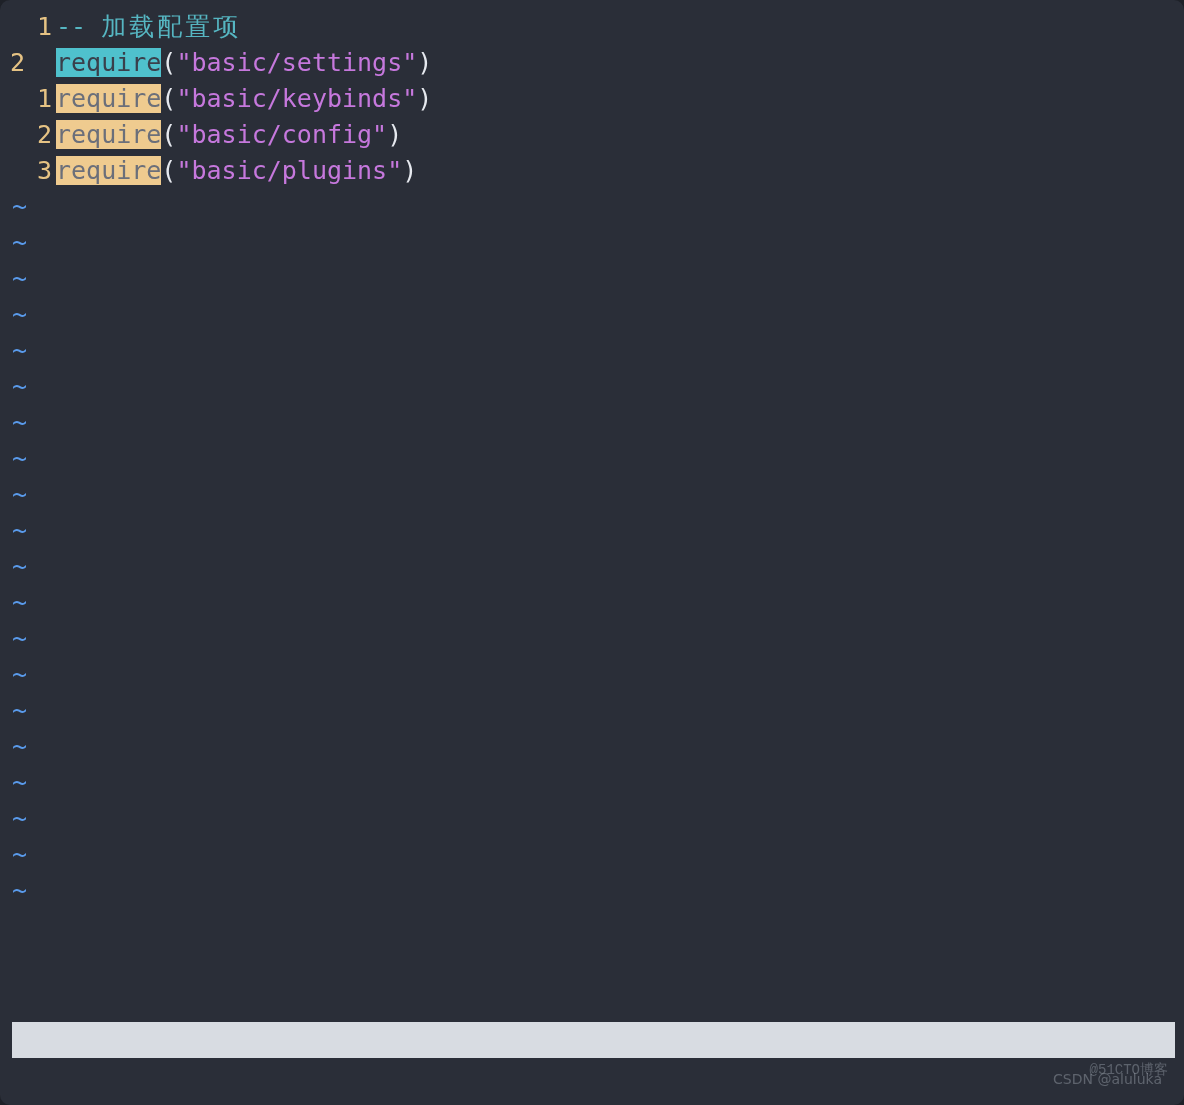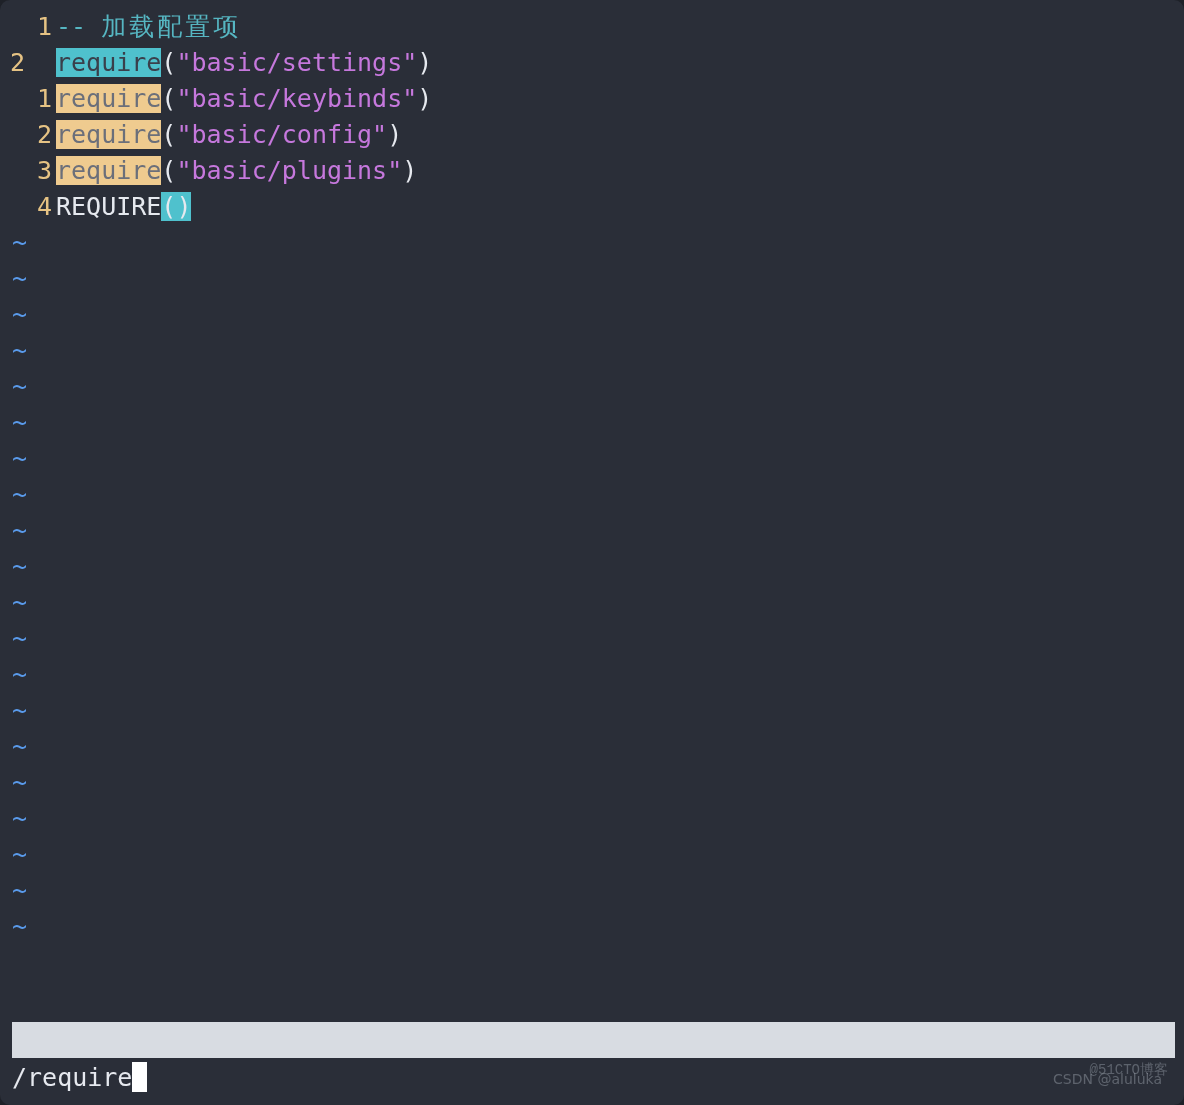--- a/index.html
+++ b/index.html
@@ -163,21 +163,20 @@
 <body>
 
 <div id="terminal">
 
   <div id="editor">
       <div class="line"><span class="gutter">1</span><span class="code"><span class="tok-comment">-- </span><span class="tok-comment-cjk">加载配置项</span></span></div>
       <div class="line"><span class="gutter cursorline-num">2</span><span class="code"><span class="tok-ident hl-cur">require</span><span class="tok-punct">(</span><span class="tok-string">"basic/settings"</span><span class="tok-punct">)</span></span></div>
       <div class="line"><span class="gutter">1</span><span class="code"><span class="tok-ident hl-search">require</span><span class="tok-punct">(</span><span class="tok-string">"basic/keybinds"</span><span class="tok-punct">)</span></span></div>
       <div class="line"><span class="gutter">2</span><span class="code"><span class="tok-ident hl-search">require</span><span class="tok-punct">(</span><span class="tok-string">"basic/config"</span><span class="tok-punct">)</span></span></div>
       <div class="line"><span class="gutter">3</span><span class="code"><span class="tok-ident hl-search">require</span><span class="tok-punct">(</span><span class="tok-string">"basic/plugins"</span><span class="tok-punct">)</span></span></div>
-      <div class="line"><span class="gutter">4</span><span class="code"><span class="tok-plain">REQUIRE</span><span class="tok-punct hl-cur paren">()</span></span></div>
       <div class="tilde-row">~</div>
       <div class="tilde-row">~</div>
       <div class="tilde-row">~</div>
       <div class="tilde-row">~</div>
       <div class="tilde-row">~</div>
       <div class="tilde-row">~</div>
       <div class="tilde-row">~</div>
       <div class="tilde-row">~</div>
       <div class="tilde-row">~</div>
       <div class="tilde-row">~</div>
@@ -190,18 +189,17 @@
       <div class="tilde-row">~</div>
       <div class="tilde-row">~</div>
       <div class="tilde-row">~</div>
       <div class="tilde-row">~</div>
     </div>
 
   <div id="statusline">
     
   </div>
 
-  <div id="cmdline"><span class="cmd-text">/require</span><span id="cmd-cursor"></span></div>
 
   <div class="watermark" id="watermark-51cto">@51CTO博客</div>
   <div class="watermark" id="watermark-csdn">CSDN @aluluka</div>
 
 </div>
 
 </body></html>

